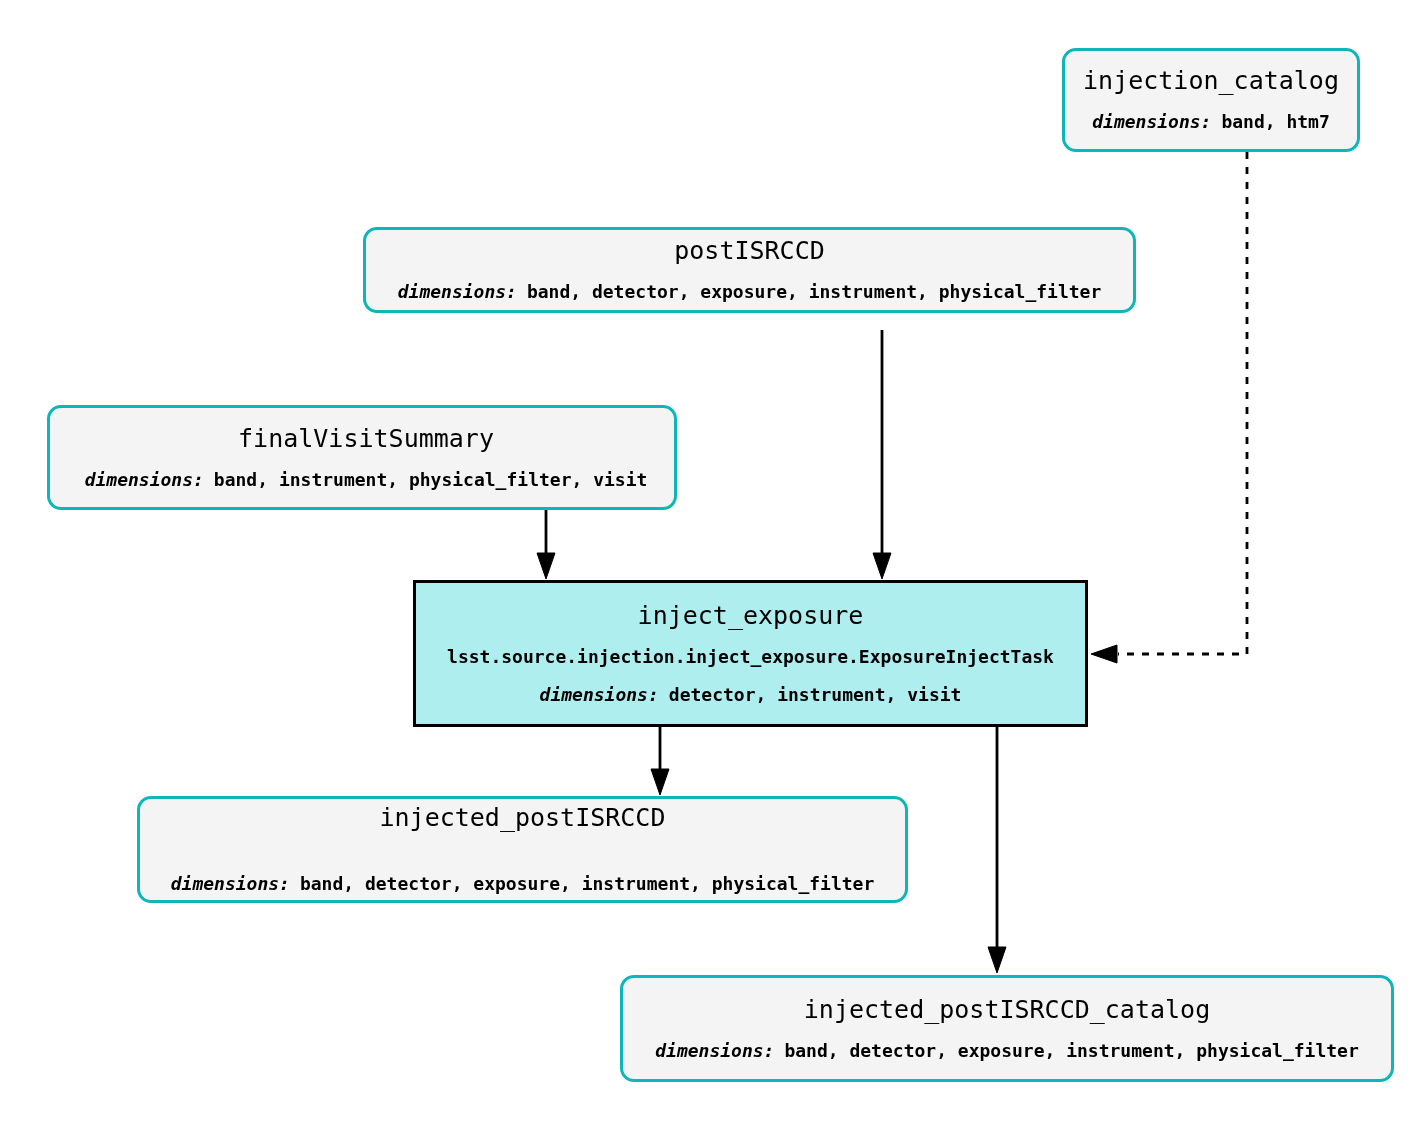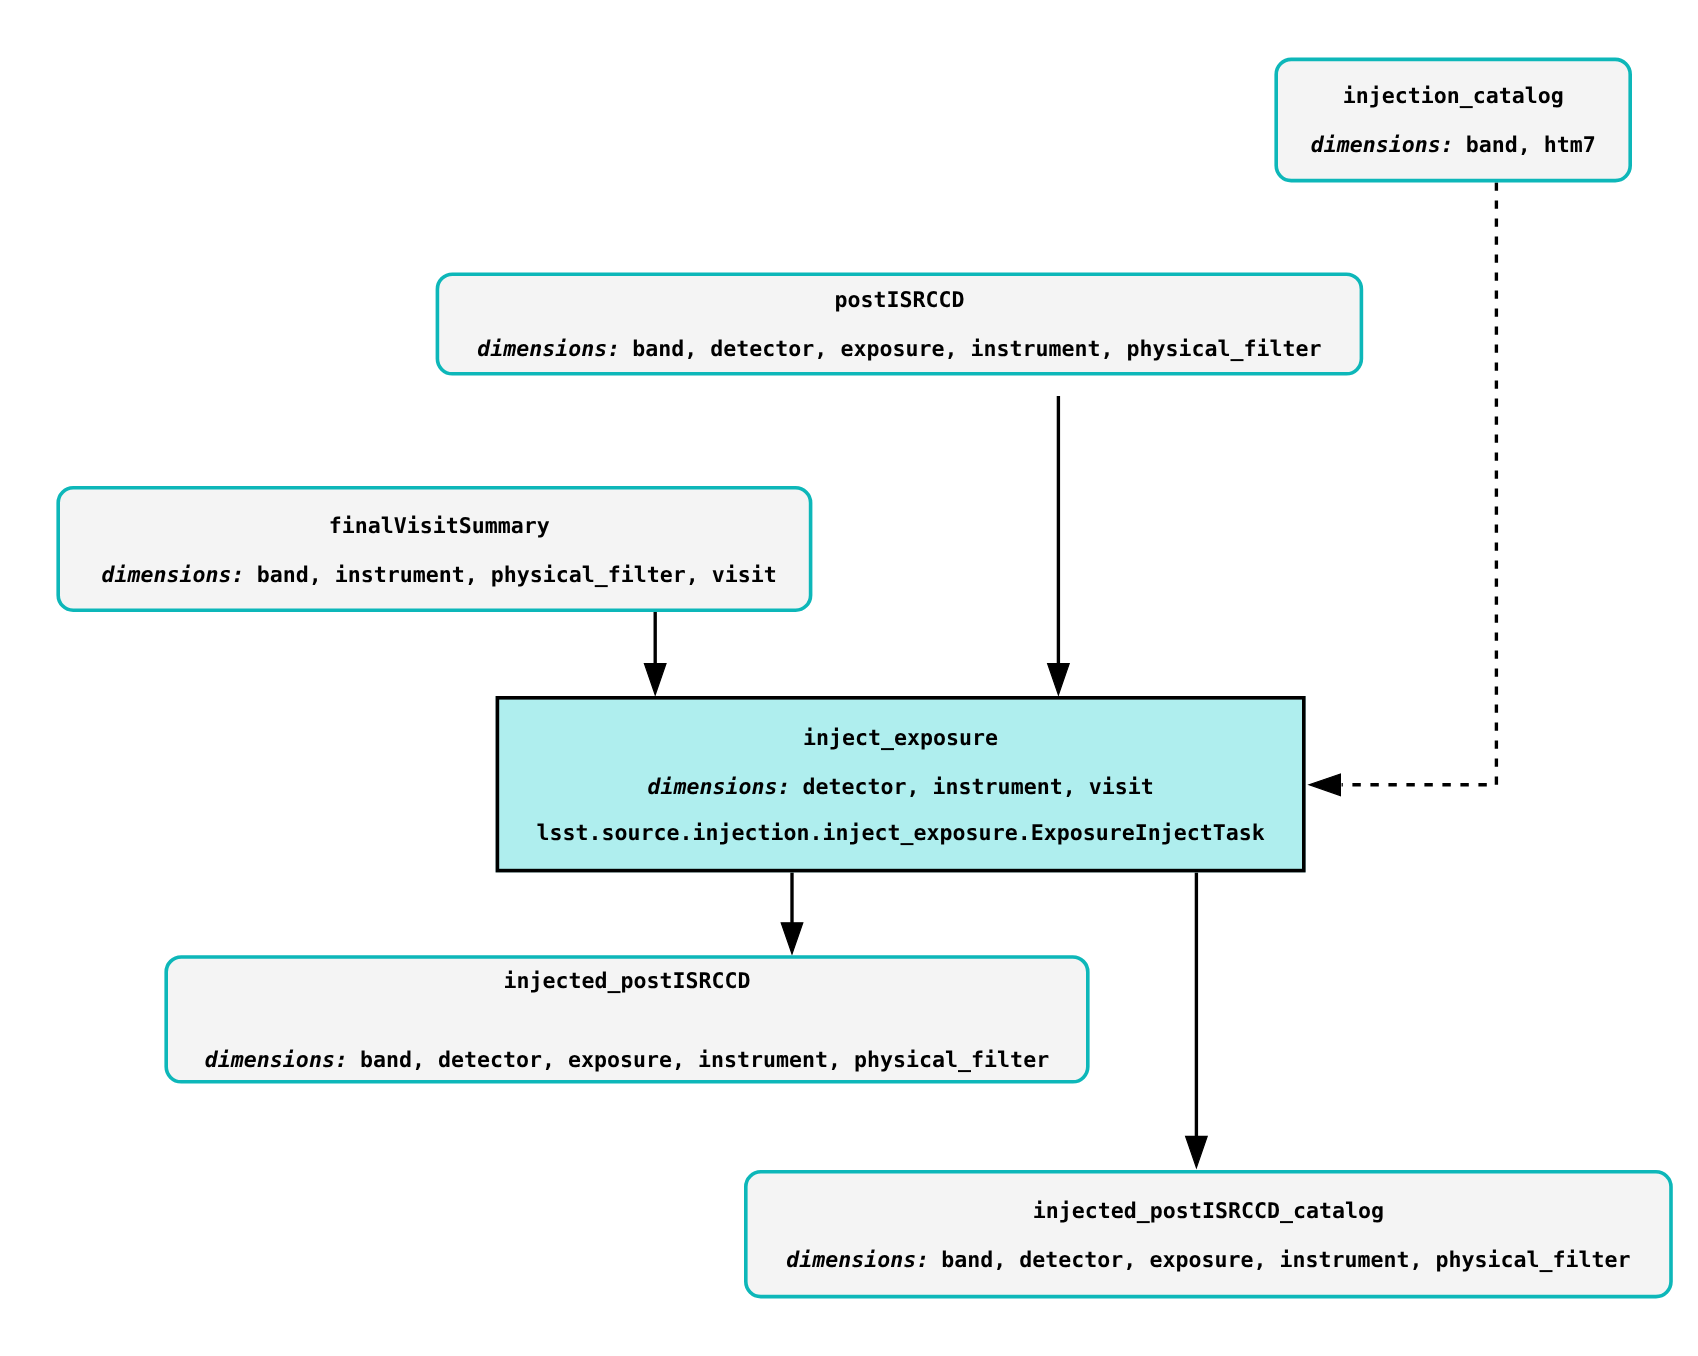--- a/index.html
+++ b/index.html
@@ -36,22 +36,22 @@
     background: #f4f4f4;
     border: 3.5px solid #0db7b9;
     border-radius: 14px;
   }
   .node.task {
     background: #afeeee;
     border: 3.5px solid #000000;
     border-radius: 0;
   }
   .node-title {
-    font-weight: bold;
-    font-size: 18px;
+    font-weight: normal;
+    font-size: 25px;
     line-height: 26px;
     white-space: nowrap;
   }
   .node-line {
     font-size: 18px;
     line-height: 20px;
     white-space: nowrap;
     font-weight: bold;
   }
   .dim-label {
@@ -126,24 +126,24 @@
 
   <div class="node dataset" style="left:47px; top:405px; width:630px; height:105px;padding-left:18px;">
     <div class="node-title">finalVisitSummary</div>
     <div class="node-line">
       <span class="dim-label">dimensions:</span><span>band, instrument, physical_filter, visit</span>
     </div>
   </div>
 
   <div class="node task" style="left:413px; top:580px; width:675px; height:147px;">
     <div class="node-title">inject_exposure</div>
+    <div class="node-line">lsst.source.injection.inject_exposure.ExposureInjectTask</div>
     <div class="node-line">
       <span class="dim-label">dimensions:</span><span>detector, instrument, visit</span>
     </div>
-    <div class="node-line">lsst.source.injection.inject_exposure.ExposureInjectTask</div>
   </div>
 
   <div class="node dataset" style="left:137px; top:796px; width:771px; height:107px;justify-content:space-between;">
     <div class="node-title">injected_postISRCCD</div>
     <div class="node-line">
       <span class="dim-label">dimensions:</span><span>band, detector, exposure, instrument, physical_filter</span>
     </div>
   </div>
 
   <div class="node dataset" style="left:620px; top:975px; width:774px; height:107px;">

